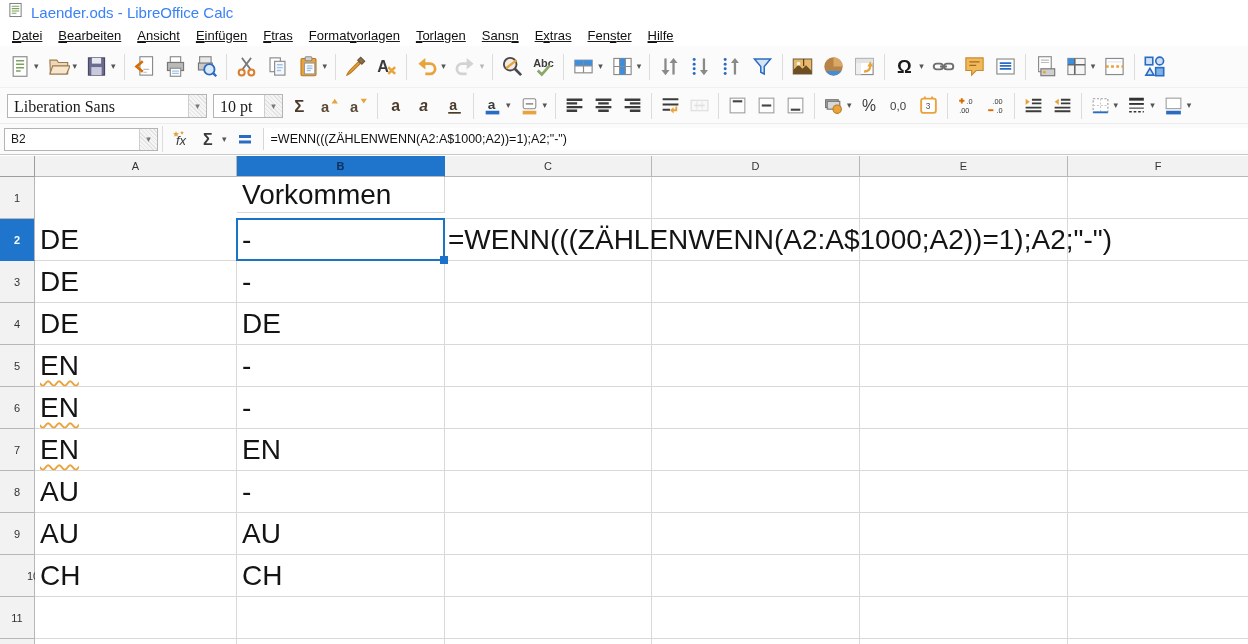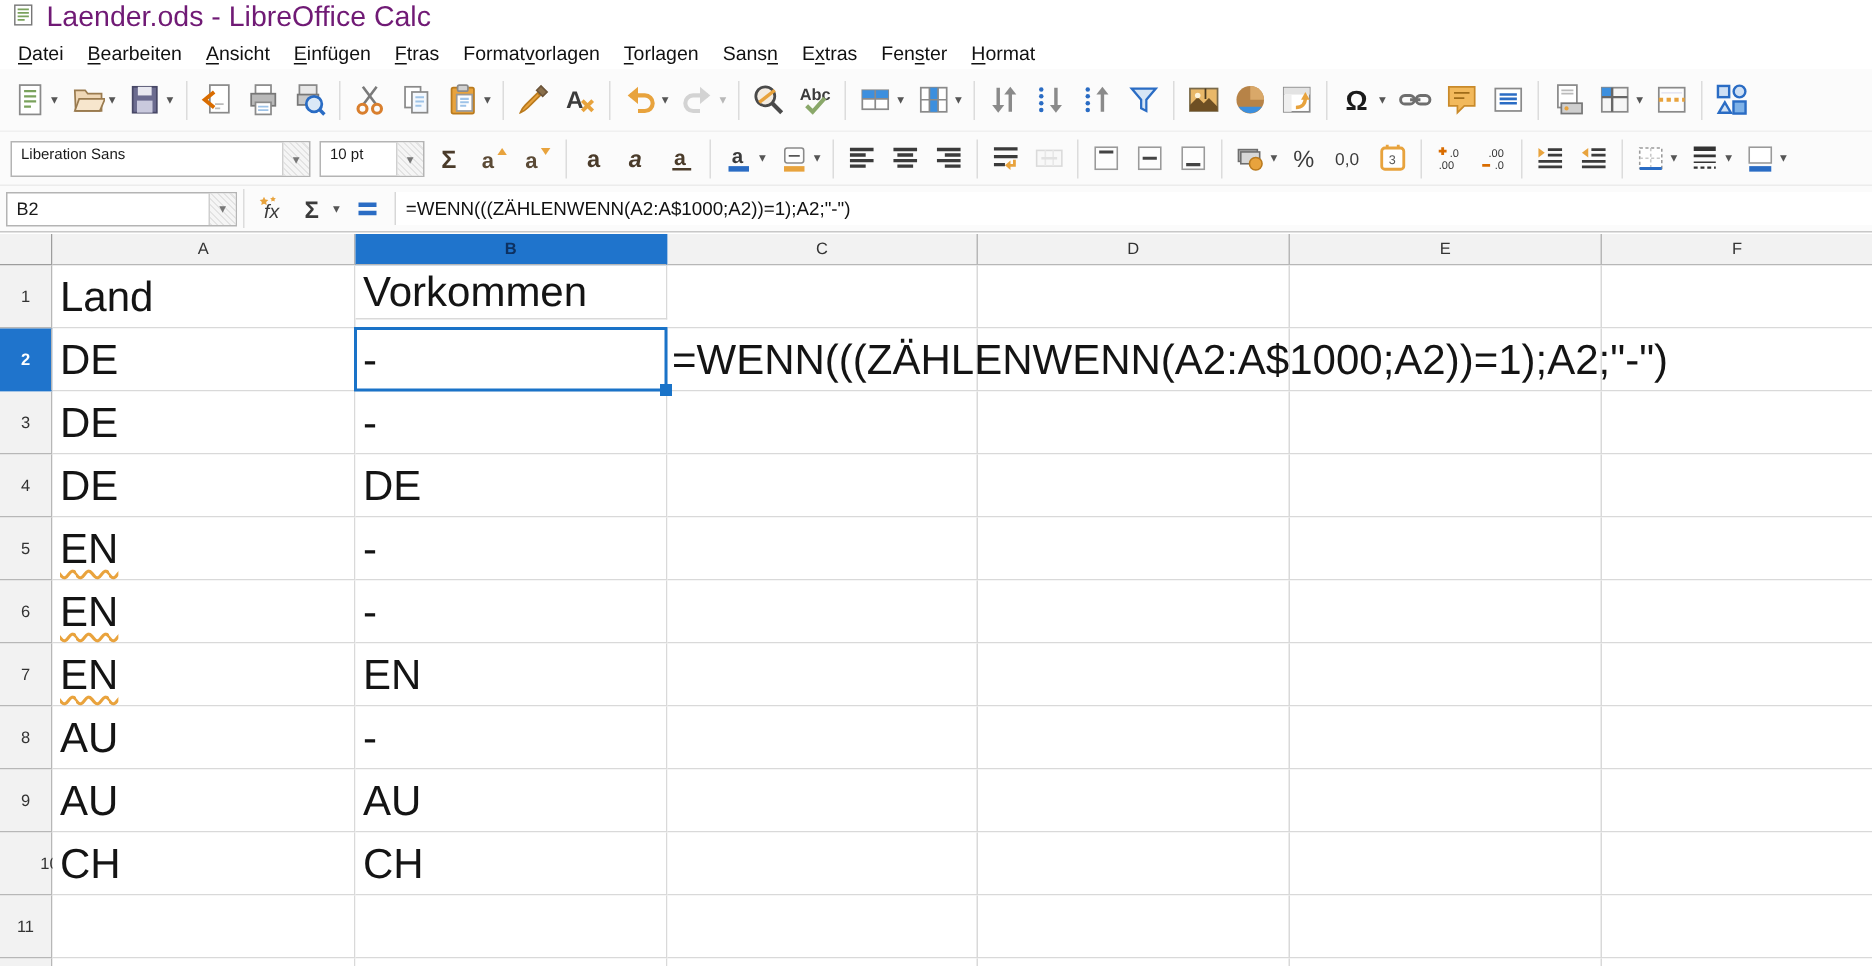--- a/index.html
+++ b/index.html
@@ -1,40 +1,40 @@
 <!DOCTYPE html>
 <html><head>
 <meta charset="utf-8">
 <style>
   html,body{margin:0;padding:0;background:#e9e9e9;}
   #app{position:relative;width:1248px;height:644px;background:#fff;overflow:hidden;
        font-family:"Liberation Sans",sans-serif;color:#1a1a1a;-webkit-font-smoothing:antialiased;}
   
   .titlebar{position:absolute;left:0;top:0;width:100%;height:24px;background:#ffffff;
             display:flex;align-items:center;gap:8px;padding-left:8px;box-sizing:border-box;}
-  .titlebar .title-text{font-size:19px;color:#701a75;}
+  .titlebar .title-text{font-size:15px;color:#3b82f6;}
   
   .menubar{position:absolute;left:0;top:24px;width:100%;height:22px;background:#ffffff;
-           display:flex;align-items:center;padding-left:4px;box-sizing:border-box;}
+           display:flex;align-items:center;padding-left:4px;box-sizing:border-box;text-decoration:underline;}
   .menu-item{font-size:13px;padding:2px 8px;color:#111;cursor:default;border-radius:2px;}
   .menu-item u{text-decoration:underline;text-underline-offset:2px;}
   
   .toolbar{position:absolute;left:0;width:100%;background:#fbfbfb;display:flex;align-items:center;
            box-sizing:border-box;padding-left:4px;overflow:hidden;}
   #tb-standard{top:46px;height:42px;border-bottom:1px solid #f0f0f0;}
   #tb-formatting{top:88px;height:36px;border-bottom:1px solid #ececec;}
   .tbtn{display:flex;align-items:center;justify-content:center;padding:2px 3px;margin:0 1px;
         border-radius:2px;cursor:default;flex:0 0 auto;}
   .tbtn svg{display:block;}
   .tbtn .dd{font-size:9px;color:#555;margin-left:3px;line-height:1;}
   .tbtn.disabled{opacity:.4;filter:grayscale(85%);}
   .tsep{width:1px;height:26px;background:#dcdcdc;margin:0 4px;flex:0 0 auto;}
   .combo{display:flex;align-items:stretch;border:1px solid #b4b4b4;background:#fff;height:22px;
          margin:0 3px;flex:0 0 auto;}
-  .combo .combo-val{font-size:10px;padding:3px 6px 0 6px;white-space:nowrap;overflow:hidden;}
+  .combo .combo-val{font-size:16px;padding:3px 6px 0 6px;white-space:nowrap;overflow:hidden;font-family:Liberation Serif, serif;}
   .combo .combo-btn{width:17px;display:flex;align-items:center;justify-content:center;color:#777;
          font-size:9px;border-left:1px solid #cfcfcf;
          background:repeating-linear-gradient(45deg,#e3e3e3 0 1px,#f5f5f5 1px 3px);}
   
   .formulabar{position:absolute;left:0;top:124px;width:100%;height:31px;background:#fbfbfb;
               border-bottom:1px solid #c8c8c8;display:flex;align-items:center;padding-left:4px;
               box-sizing:border-box;}
   .namebox{display:flex;align-items:stretch;border:1px solid #b4b4b4;background:#fff;height:21px;
            width:152px;flex:0 0 auto;}
   .namebox .nb-val{font-size:12px;padding:3px 6px 0 6px;flex:1;}
@@ -77,21 +77,21 @@
       <div class="menu-item"><span></span><u>D</u><span>atei</span></div>
       <div class="menu-item"><span></span><u>B</u><span>earbeiten</span></div>
       <div class="menu-item"><span></span><u>A</u><span>nsicht</span></div>
       <div class="menu-item"><span></span><u>E</u><span>infügen</span></div>
       <div class="menu-item"><span></span><u>F</u><span>tras</span></div>
       <div class="menu-item"><span>Format</span><u>v</u><span>orlagen</span></div>
       <div class="menu-item"><span></span><u>T</u><span>orlagen</span></div>
       <div class="menu-item"><span>Sans</span><u>n</u><span></span></div>
       <div class="menu-item"><span>E</span><u>x</u><span>tras</span></div>
       <div class="menu-item"><span>Fen</span><u>s</u><span>ter</span></div>
-      <div class="menu-item"><span></span><u>H</u><span>ormat</span></div>
+      <div class="menu-item"><span></span><u>H</u><span>ilfe</span></div>
     </div>
 
   <div class="toolbar" id="tb-standard">
       <div class="tbtn">
         <span>
           <svg viewBox="0 0 20 20" width="23" height="23">
             <rect x="4.5" y="1.5" width="12" height="17" fill="#fff" stroke="#8a8a8a"></rect>
             <path d="M7 5h7M7 8h7M7 11h7M7 14h4" stroke="#7aa25c" stroke-width="1.3" fill="none"></path>
           </svg>
         </span>
@@ -685,23 +685,20 @@
 
   <div class="sheet" id="sheet">
       <div class="corner" style="left: 0px; top: 0px; width: 35px; height: 21px;"></div>
       <div class="colhead" style="left: 35px; top: 0px; width: 202px; height: 21px;">A</div>
       <div class="colhead sel" style="left: 237px; top: 0px; width: 208px; height: 21px;">B</div>
       <div class="colhead" style="left: 445px; top: 0px; width: 207px; height: 21px;">C</div>
       <div class="colhead" style="left: 652px; top: 0px; width: 208px; height: 21px;">D</div>
       <div class="colhead" style="left: 860px; top: 0px; width: 208px; height: 21px;">E</div>
       <div class="colhead" style="left: 1068px; top: 0px; width: 181px; height: 21px;">F</div>
       <div class="rowhead" style="left: 0px; top: 21px; width: 35px; height: 42px;">1</div>
-      <div class="cell" style="left: 35px; top: 21px; width: 202px; height: 42px;">
-        <span>Land</span>
-      </div>
       <div class="cell" style="left: 237px; top: 21px; width: 208px; height: 36px;">
         <span>Vorkommen</span>
       </div>
       <div class="cell" style="left: 445px; top: 21px; width: 207px; height: 42px;"></div>
       <div class="cell" style="left: 652px; top: 21px; width: 208px; height: 42px;"></div>
       <div class="cell" style="left: 860px; top: 21px; width: 208px; height: 42px;"></div>
       <div class="cell" style="left: 1068px; top: 21px; width: 181px; height: 42px;"></div>
       <div class="rowhead sel" style="left: 0px; top: 63px; width: 35px; height: 42px;">2</div>
       <div class="cell" style="left: 35px; top: 63px; width: 202px; height: 42px;">
         <span>DE</span>

